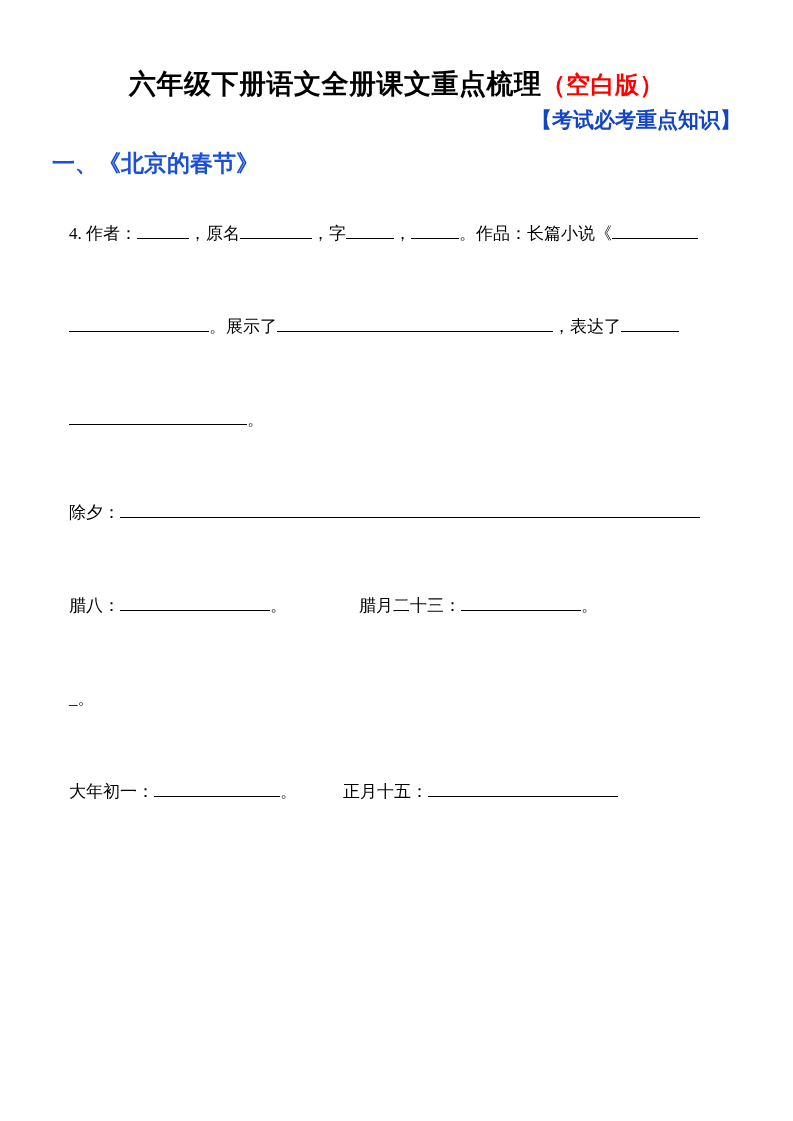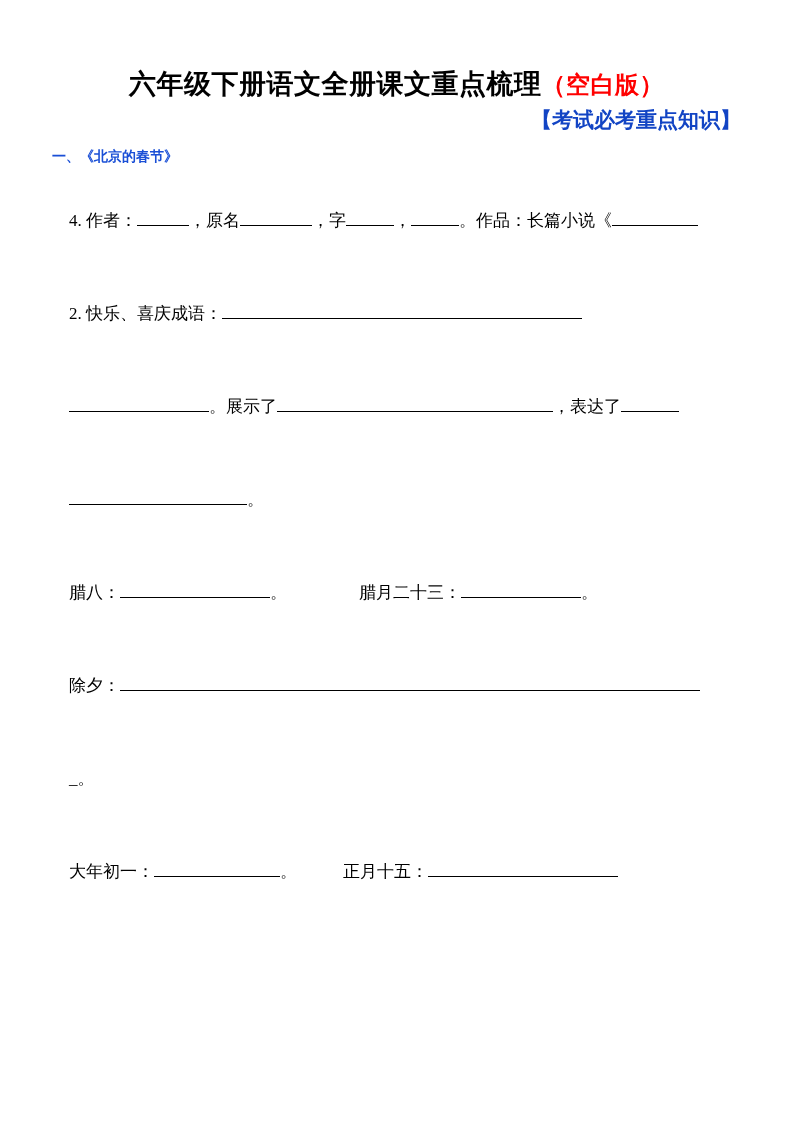--- a/index.html
+++ b/index.html
@@ -39,21 +39,21 @@
     font-size: 21px;
     font-weight: bold;
     color: #1244c4;
     margin: 4px 0 12px 0;
   }
 
   
   .sec-head {
     color: #1a4fd6;
     font-weight: bold;
-    font-size: 14px;
+    font-size: 23px;
     margin: 14px 0 8px 0;
   }
 
   
   .line {
     font-size: 17px;
     line-height: 31px;
     margin: 0;
     white-space: pre-wrap;
     word-break: break-all;
@@ -79,40 +79,37 @@
 
   <div class="title-sub">【考试必考重点知识】</div>
 
   <div class="sec-head">一、《北京的春节》</div>
 
   <div class="line">
     <span>4. 作者：</span><span class="u" style="width:52px"></span><span>，原名</span><span class="u" style="width:72px"></span><span>，字</span><span class="u" style="width:48px"></span><span>，</span><span class="u" style="width:48px"></span><span>。作品：长篇小说《</span><span class="u" style="width:86px"></span>
   </div>
 
 
-  <div class="line">
-    <span>2. 快乐、喜庆成语：</span><span class="u" style="width:360px"></span>
-  </div>
 
 
   <div class="line">
     <span class="u" style="width:140px"></span><span>。展示了</span><span class="u" style="width:276px"></span><span>，表达了</span><span class="u" style="width:58px"></span>
   </div>
 
   <div class="line">
     <span class="u" style="width:178px"></span><span>。</span>
   </div>
 
 
   <div class="line">
-    <span>腊八：</span><span class="u" style="width:150px"></span><span>。</span><span class="gap-lg"></span><span>腊月二十三：</span><span class="u" style="width:120px"></span><span>。</span>
+    <span>除夕：</span><span class="u" style="width:580px"></span>
   </div>
 
   <div class="line">
-    <span>除夕：</span><span class="u" style="width:580px"></span>
+    <span>腊八：</span><span class="u" style="width:150px"></span><span>。</span><span class="gap-lg"></span><span>腊月二十三：</span><span class="u" style="width:120px"></span><span>。</span>
   </div>
 
   <div class="line">
     <span>_。</span>
   </div>
 
   <div class="line">
     <span>大年初一：</span><span class="u" style="width:126px"></span><span>。</span><span class="gap-md"></span><span>正月十五：</span><span class="u" style="width:190px"></span>
   </div>
 

